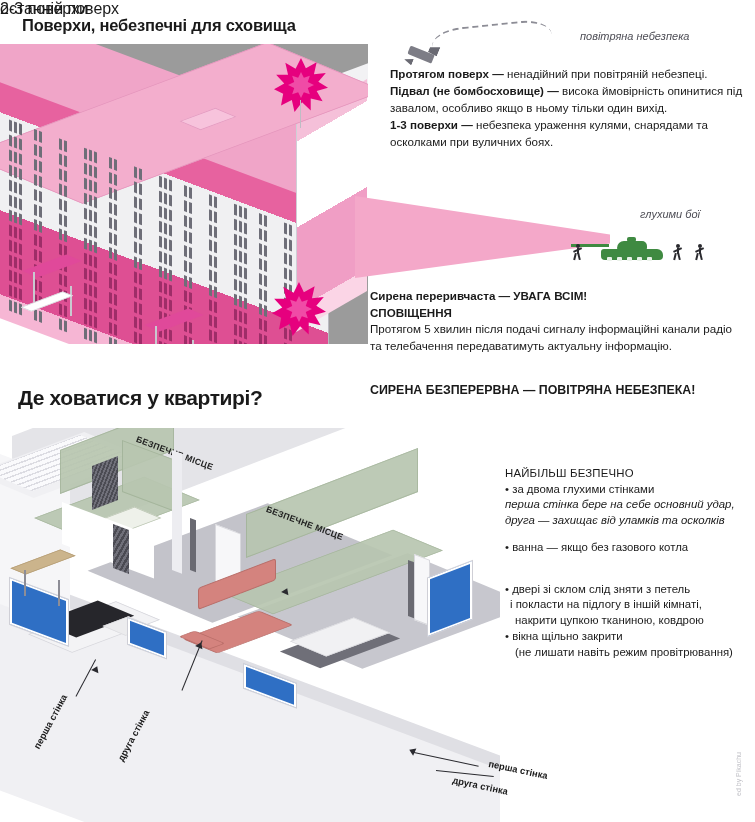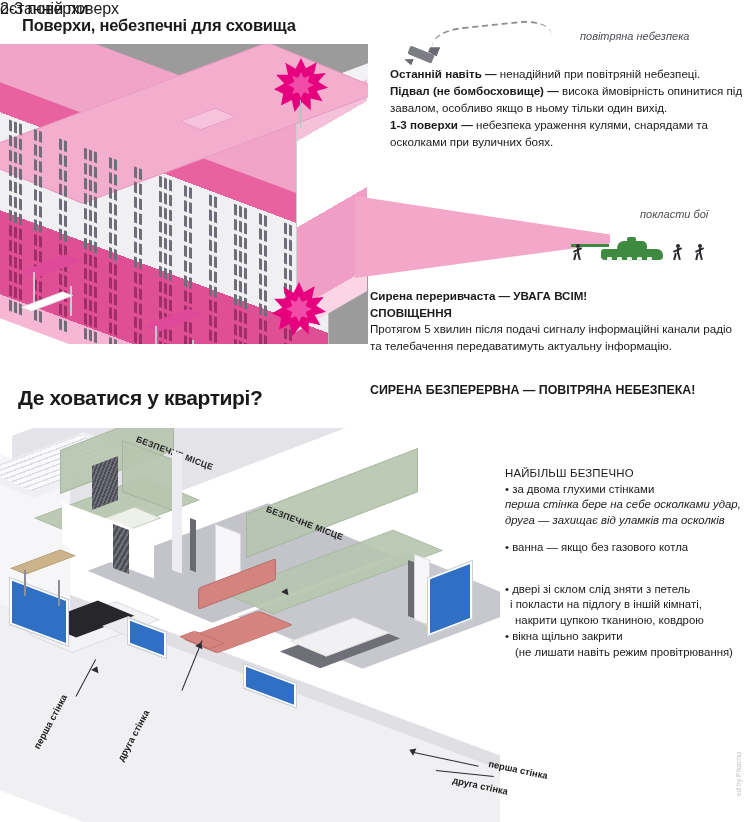--- a/index.html
+++ b/index.html
@@ -482,21 +482,21 @@
 
 <div class="abs cone"></div>
 
 <div class="abs" id="missile">
   <div class="mis-body"></div>
     <div class="mis-nose"></div>
     <div class="mis-fin"></div>
 </div>
 <div class="abs dash"></div>
 <div class="abs" id="lbl-air">повітряна небезпека</div>
-<div class="abs" id="lbl-street">покласти бої</div>
+<div class="abs" id="lbl-street">глухими бої</div>
 
 <div class="abs" id="tank">
   <div class="t-gun"></div>
     <div class="t-hull"></div>
     <div class="t-tur"></div>
     <div class="t-hat"></div>
   <div class="t-wheel" style="left:14px;"></div>
     <div class="t-wheel" style="left:24px;"></div>
   <div class="t-wheel" style="left:34px;"></div>
     <div class="t-wheel" style="left:44px;"></div>
@@ -519,21 +519,21 @@
 <div class="abs sold" style="left:695px;top:244px;">
   <div class="s-head"></div>
     <div class="s-body"></div>
     <div class="s-arm"></div>
     <div class="s-l1"></div>
     <div class="s-l2"></div>
 </div>
 
 <div class="abs" id="txt-floors">
   <div>
-    <b>Останній навіть — </b><span>ненадійний при повітряній небезпеці.</span>
+    <b>Протягом поверх — </b><span>ненадійний при повітряній небезпеці.</span>
   </div>
   <div>
     <b>Підвал (не бомбосховище) — </b><span>висока ймовірність опинитися під завалом, особливо якщо в ньому тільки один вихід.</span>
   </div>
   <div>
     <b>1-3 поверхи — </b><span>небезпека ураження кулями, снарядами та осколками при вуличних боях.</span>
   </div>
 </div>
 
 <div class="abs" id="txt-notify">
@@ -616,21 +616,21 @@
 <div class="abs arrow-l" style="left:436px;top:770px;width:58px;transform:rotate(6deg);"></div>
 
 <div class="abs wlabel" style="left:20px;top:716px;transform:rotate(-62deg);">перша стінка</div>
 <div class="abs wlabel" style="left:105px;top:730px;transform:rotate(-62deg);">друга стінка</div>
 <div class="abs wlabel" style="left:488px;top:764px;transform:rotate(12deg);">перша стінка</div>
 <div class="abs wlabel" style="left:452px;top:780px;transform:rotate(12deg);">друга стінка</div>
 
 <div class="abs" id="txt-safe">
   <div class="hh">НАЙБІЛЬШ БЕЗПЕЧНО</div>
   <div>• за двома глухими стінками</div>
-  <div class="it">перша стінка бере на себе осколками удар,</div>
+  <div class="it">перша стінка бере на себе основний удар,</div>
   <div class="it">друга — захищає від уламків та осколків</div>
   <div class="grp">• ванна — якщо без газового котла</div>
   <div class="grp" style="margin-top:26px;">• двері зі склом слід зняти з петель</div>
   <div style="padding-left:5px;">і покласти на підлогу в іншій кімнаті,</div>
   <div style="padding-left:10px;">накрити цупкою тканиною, ковдрою</div>
   <div>• вікна щільно закрити</div>
   <div style="padding-left:10px;">(не лишати навіть режим провітрювання)</div>
 </div>
 
 <div class="abs" id="credit">ed by Pikachu</div>

